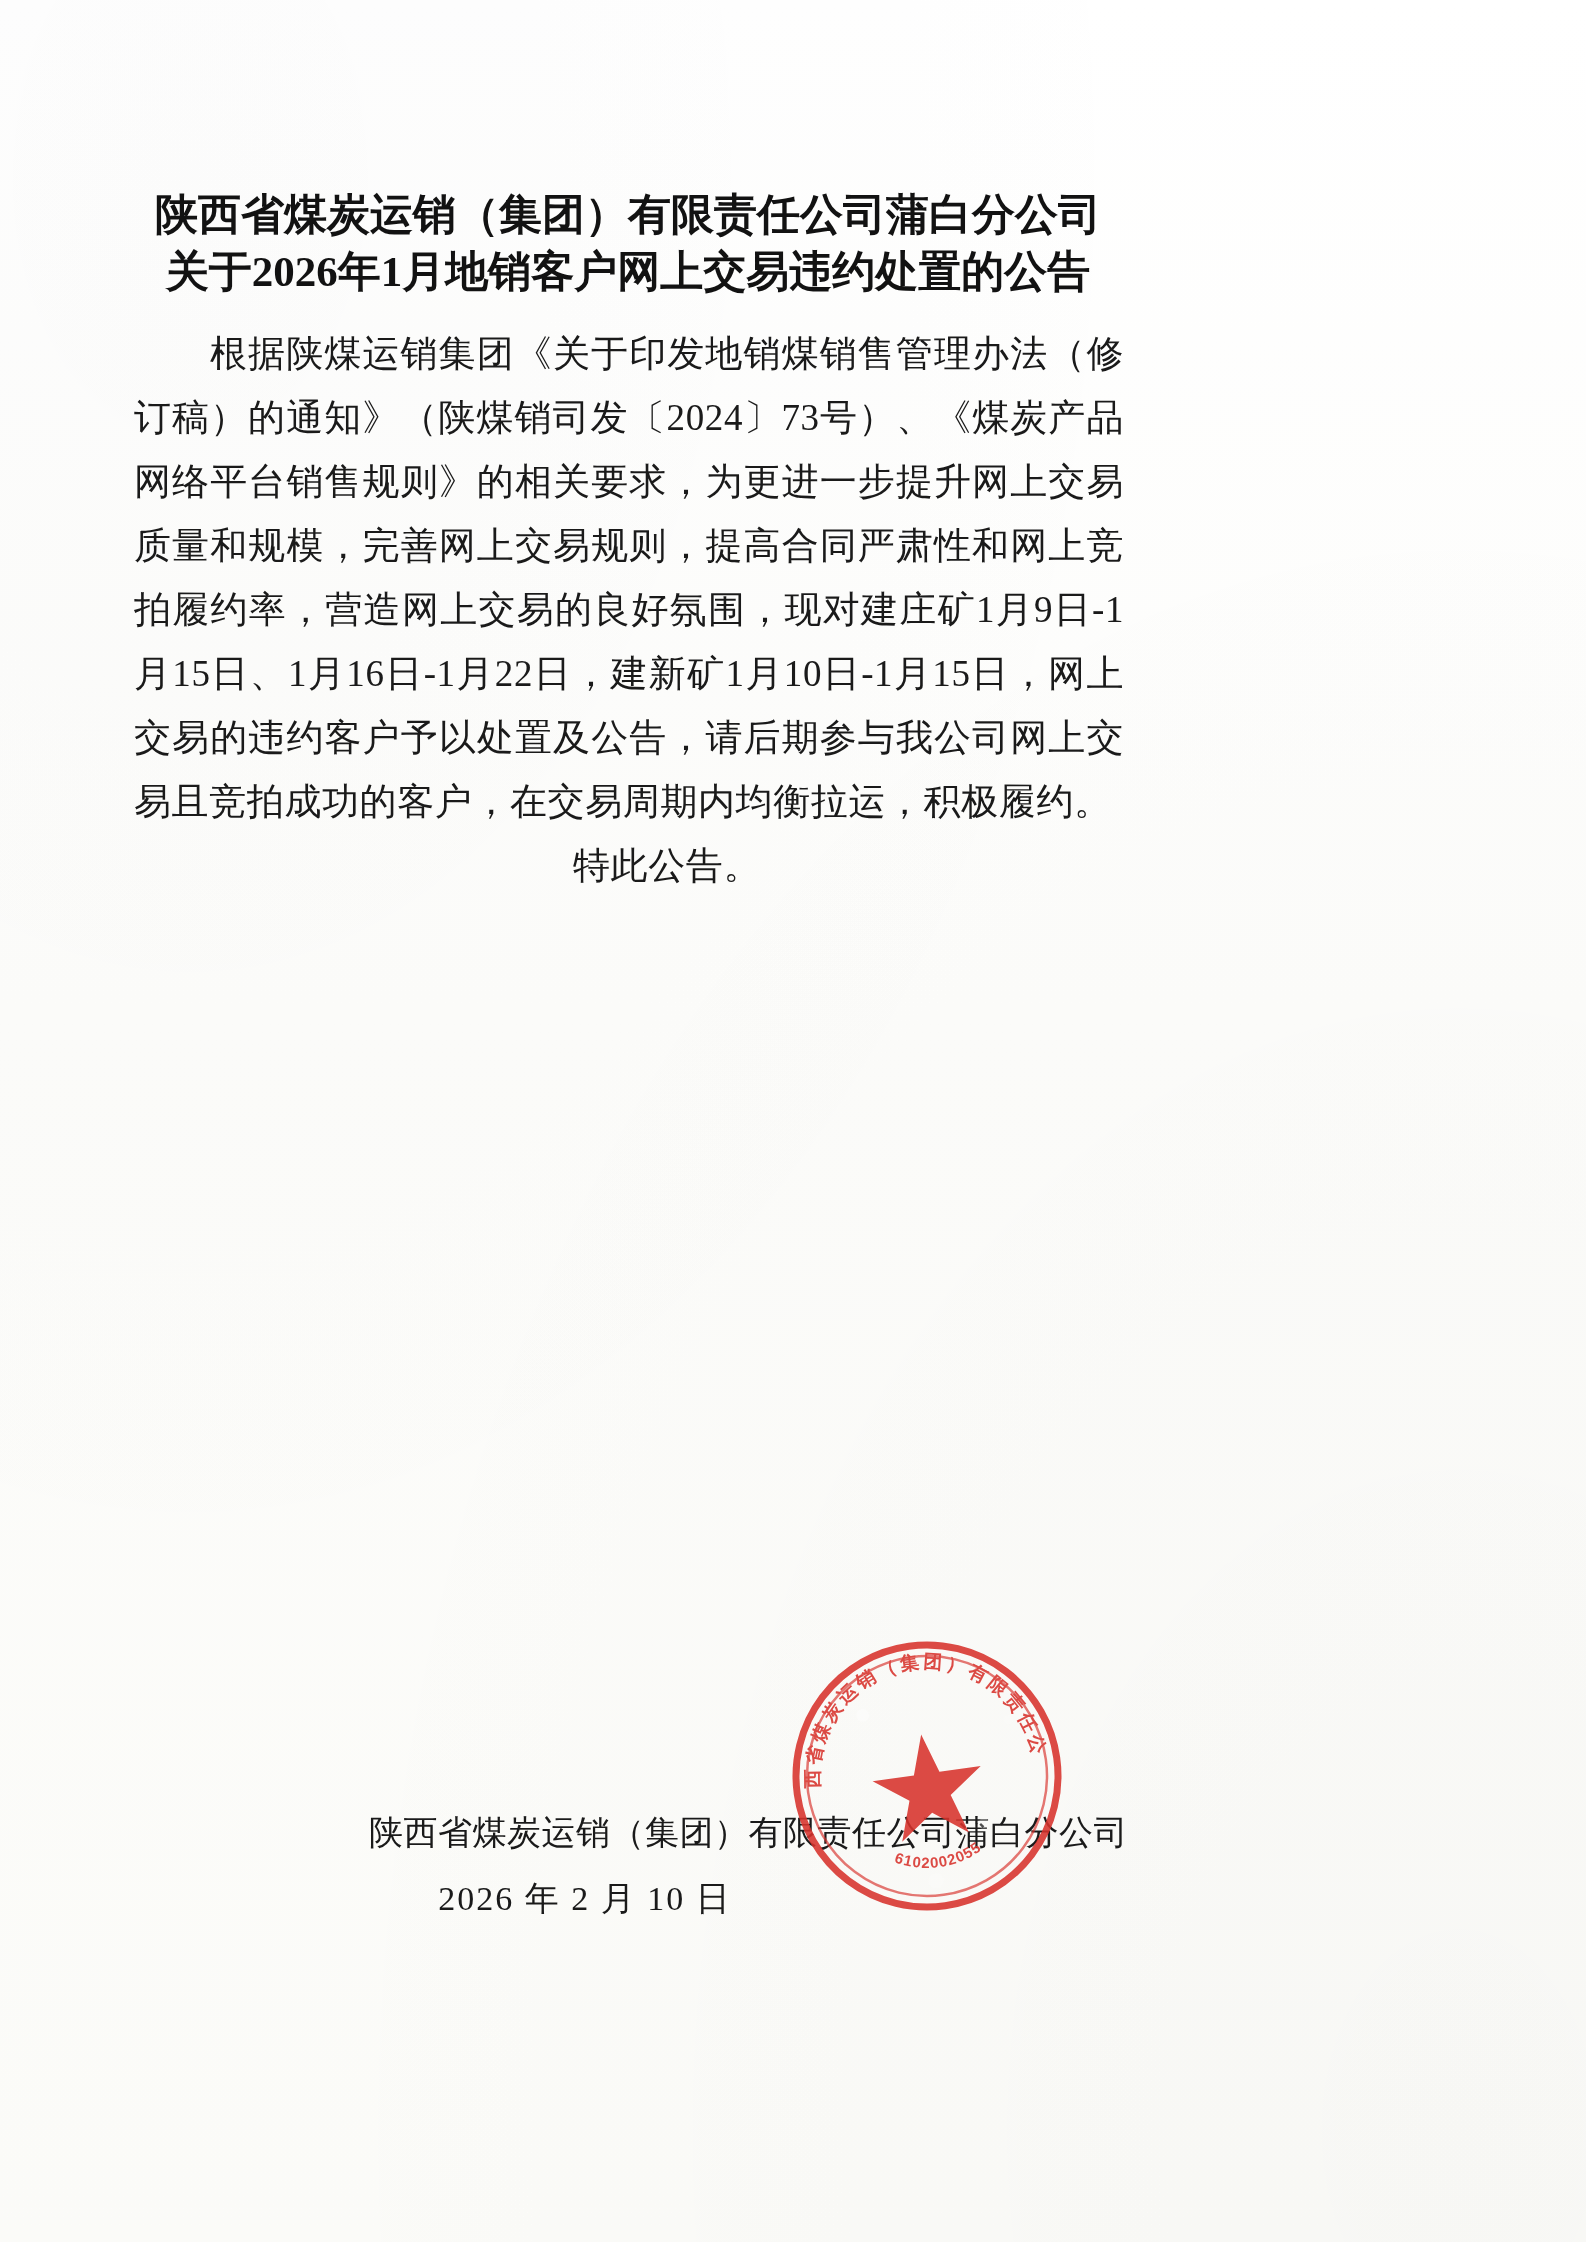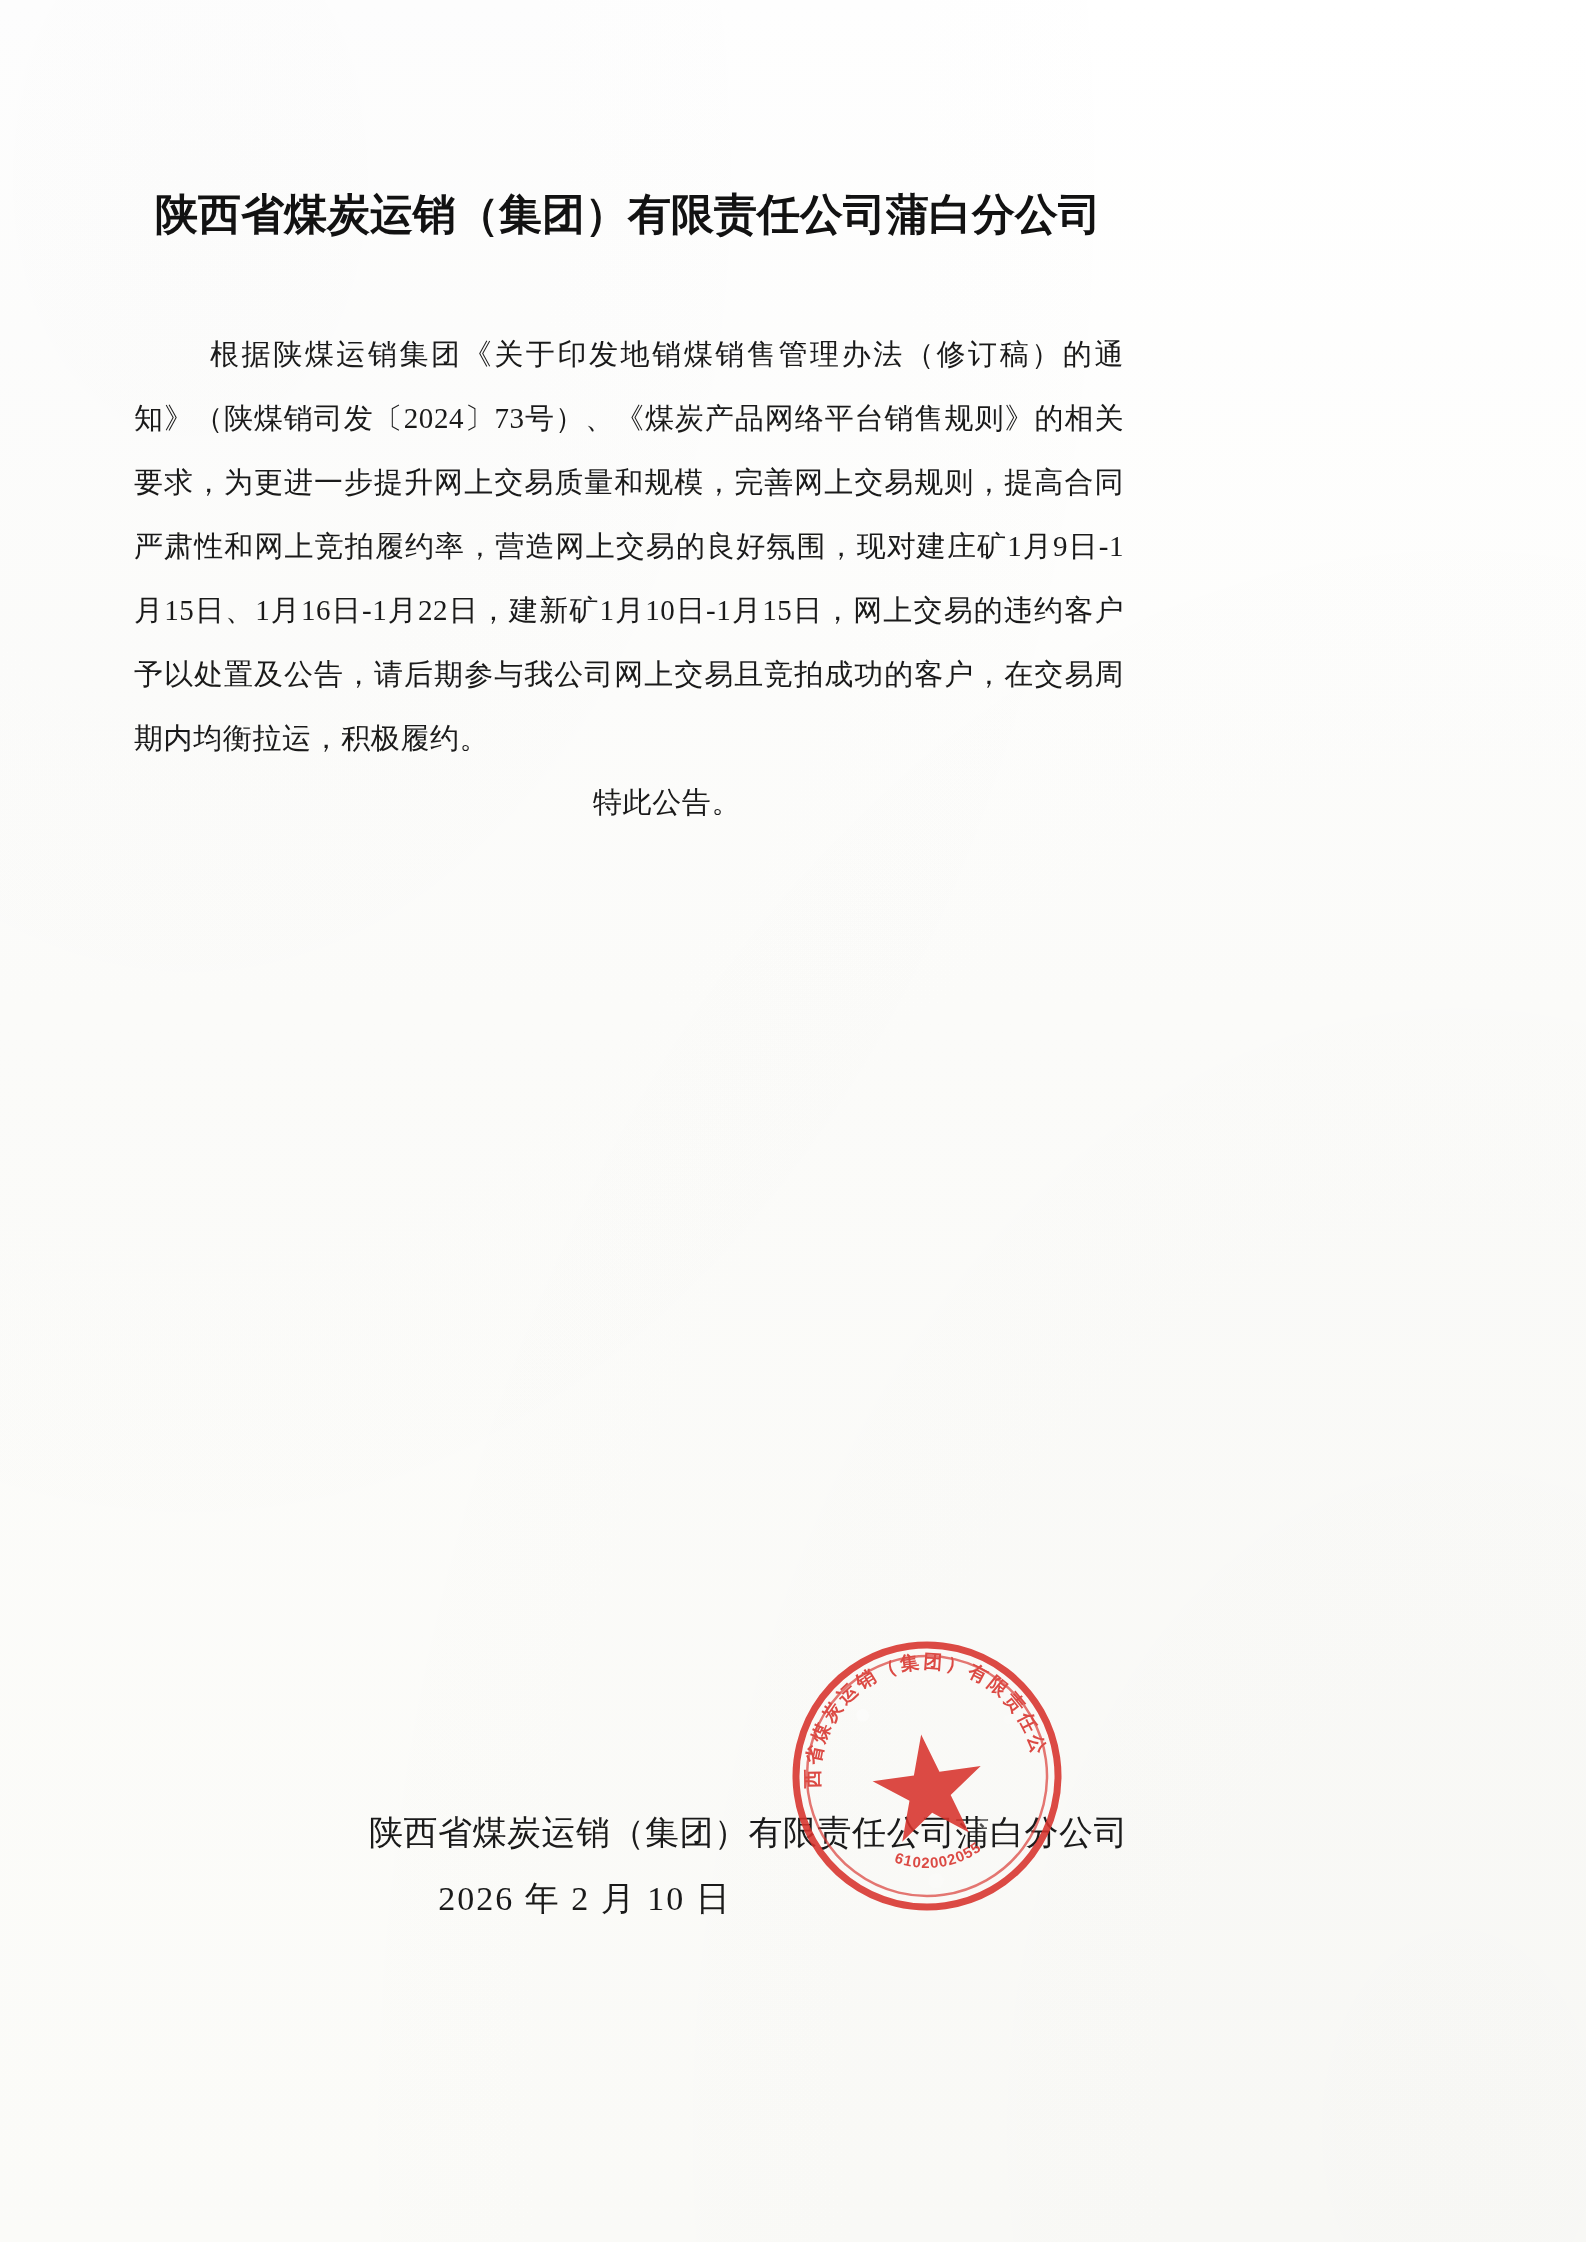--- a/index.html
+++ b/index.html
@@ -43,21 +43,21 @@
     white-space:nowrap;
   }
   
   .body-block{
     position:absolute;
     top:322px; left:6px; width:990px;
   }
   p.para{
     margin:0 0 0 0;
     font-family:"Liberation Serif","DejaVu Serif",serif;
-    font-size:29px;
+    font-size:37px;
     line-height:64px;
     color:#1a1a1a;
     text-align:justify;
     text-justify:inter-character;
     text-indent:76px;
     letter-spacing:0.6px;
     word-break:break-all;
   }
   p.para + p.para{margin-top:0px;}
   .para.last{text-align:center;}
@@ -121,20 +121,21 @@
 </head>
 <body>
 
 <div class="page">
   <div class="paper-tint"></div>
 
   <div class="content">
 
     <div class="title-block">
       <div class="title-line">陕西省煤炭运销（集团）有限责任公司蒲白分公司</div>
+      <div class="title-line">关于2026年1月地销客户网上交易违约处置的公告</div>
     </div>
 
     <div class="body-block">
       <p class="para">根据陕煤运销集团《关于印发地销煤销售管理办法（修订稿）的通知》（陕煤销司发〔2024〕73号）、《煤炭产品网络平台销售规则》的相关要求，为更进一步提升网上交易质量和规模，完善网上交易规则，提高合同严肃性和网上竞拍履约率，营造网上交易的良好氛围，现对建庄矿1月9日-1月15日、1月16日-1月22日，建新矿1月10日-1月15日，网上交易的违约客户予以处置及公告，请后期参与我公司网上交易且竞拍成功的客户，在交易周期内均衡拉运，积极履约。</p>
       <p class="para last">特此公告。</p>
     </div>
 
     <div class="sign-block">
       <div class="sign-line">陕西省煤炭运销（集团）有限责任公司蒲白分公司</div>
       <div class="sign-line sign-date">2026 年 2 月 10 日</div>

